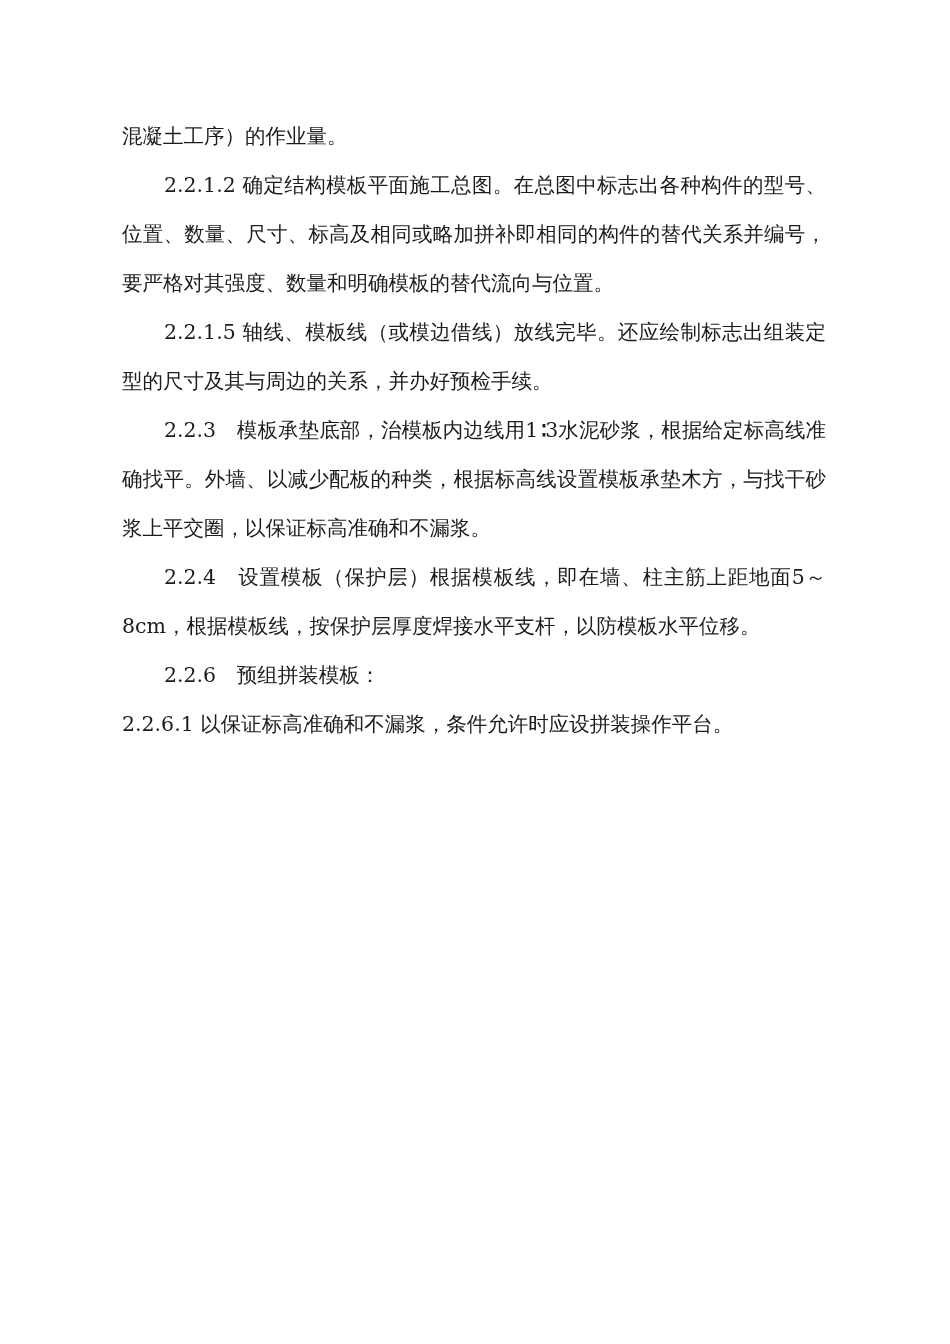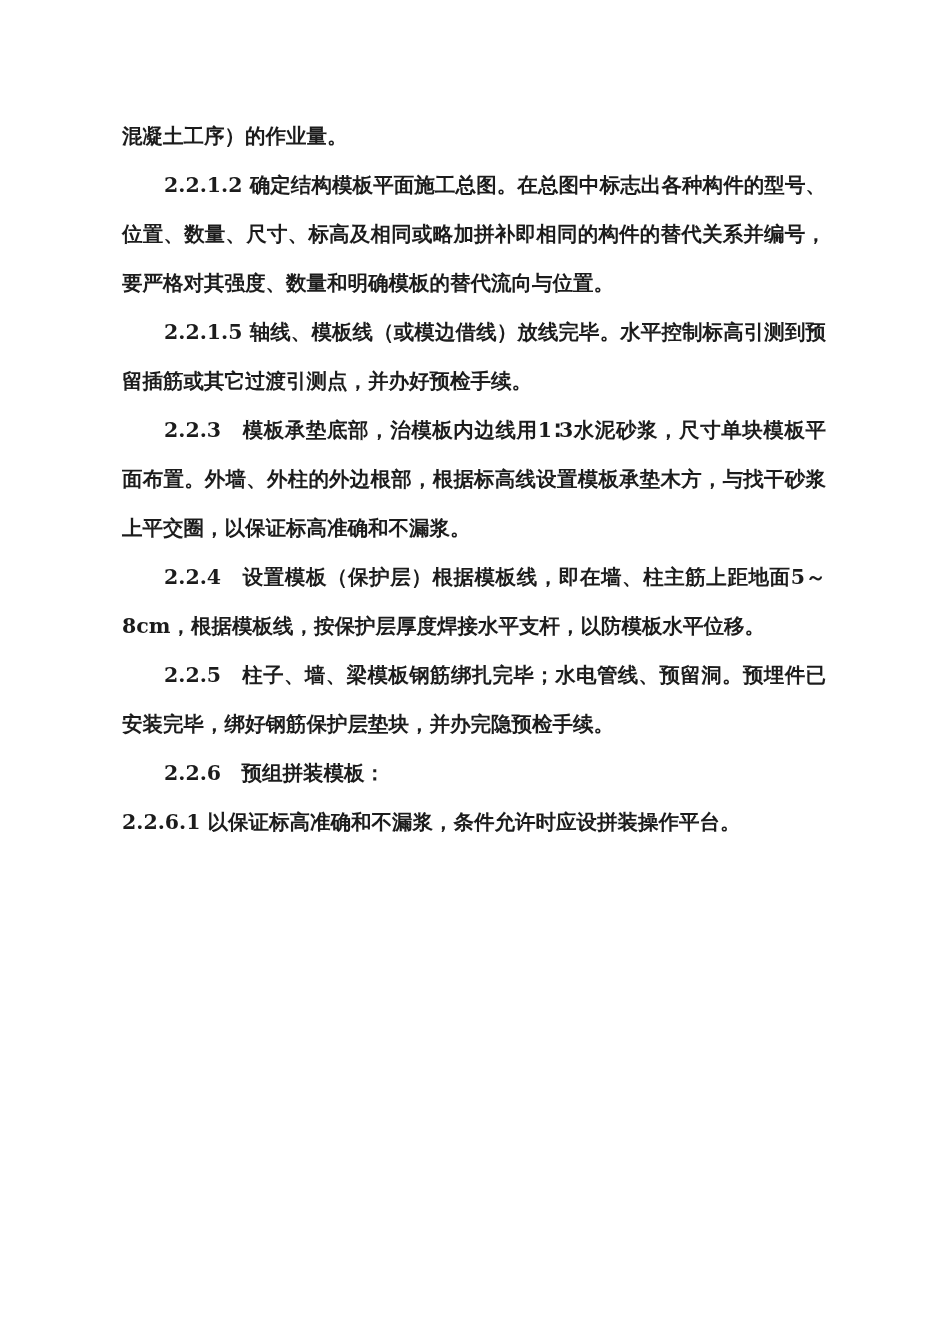--- a/index.html
+++ b/index.html
@@ -35,21 +35,21 @@
 
   .para {
     margin: 0;
     font-size: 20.5px;
     line-height: 49px;
     text-align: justify;
     text-justify: inter-ideograph;
     text-align-last: left;
     letter-spacing: 0px;
     color: #1c1c1c;
-    font-weight: 700;
+    font-weight: 400;
   }
 
   .para.indent {
     text-indent: 42px;
   }
 
   .para.indent-sm {
     text-indent: 0px;
   }
 </style>
@@ -58,26 +58,25 @@
 
 <div class="page">
   <div class="text-block">
 
     <p class="para">混凝土工序）的作业量。</p>
 
     <p class="para indent">2.2.1.2 确定结构模板平面施工总图。在总图中标志出各种构件的型号、位置、数量、尺寸、标高及相同或略加拼补即相同的构件的替代关系并编号，要严格对其强度、数量和明确模板的替代流向与位置。</p>
 
 
 
-    <p class="para indent">2.2.1.5 轴线、模板线（或模边借线）放线完毕。水平控制标高引测到预留插筋或其它过渡引测点，并办好预检手续。</p>
+    <p class="para indent">2.2.1.5 轴线、模板线（或模边借线）放线完毕。还应绘制标志出组装定型的尺寸及其与周边的关系，并办好预检手续。</p>
 
-    <p class="para indent">2.2.3　模板承垫底部，治模板内边线用1∶3水泥砂浆，尺寸单块模板平面布置。外墙、外柱的外边根部，根据标高线设置模板承垫木方，与找干砂浆上平交圈，以保证标高准确和不漏浆。</p>
+    <p class="para indent">2.2.3　模板承垫底部，治模板内边线用1∶3水泥砂浆，根据给定标高线准确找平。外墙、以减少配板的种类，根据标高线设置模板承垫木方，与找干砂浆上平交圈，以保证标高准确和不漏浆。</p>
 
     <p class="para indent">2.2.4　设置模板（保护层）根据模板线，即在墙、柱主筋上距地面5～8cm，根据模板线，按保护层厚度焊接水平支杆，以防模板水平位移。</p>
 
-    <p class="para indent">2.2.5　柱子、墙、梁模板钢筋绑扎完毕；水电管线、预留洞。预埋件已安装完毕，绑好钢筋保护层垫块，并办完隐预检手续。</p>
 
     <p class="para indent">2.2.6　预组拼装模板：</p>
 
     <p class="para indent-sm">2.2.6.1 以保证标高准确和不漏浆，条件允许时应设拼装操作平台。</p>
 
   </div>
 </div>
 
 </body></html>

